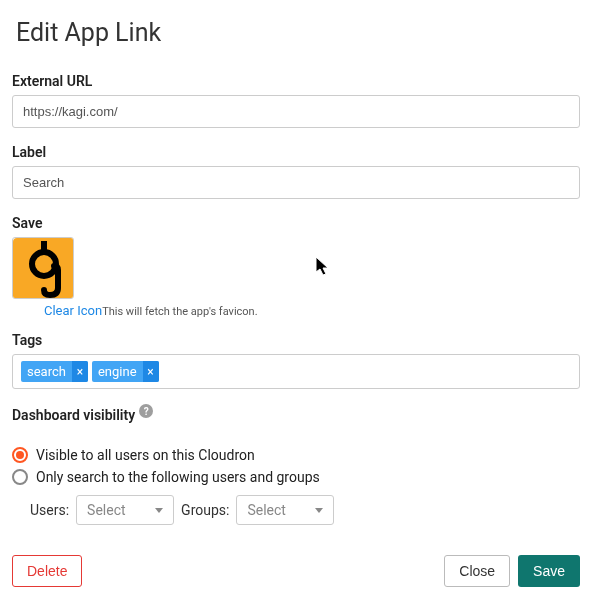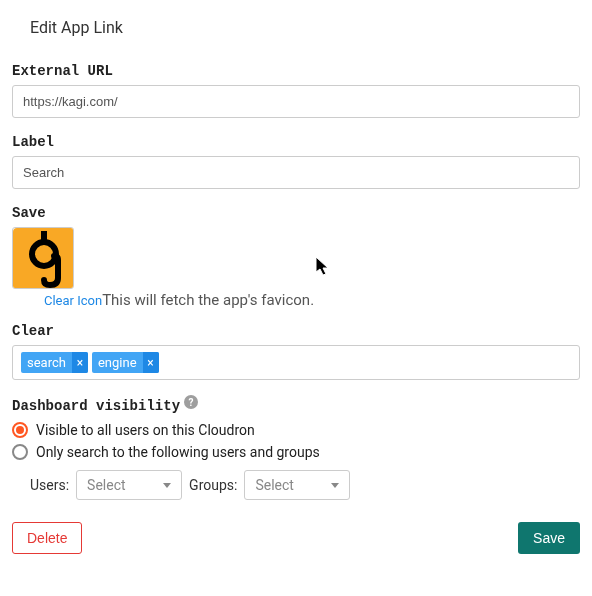--- a/index.html
+++ b/index.html
@@ -6,31 +6,30 @@
   body {
     margin: 0;
     padding: 12px;
     font-family: -apple-system, BlinkMacSystemFont, "Segoe UI", Roboto, Helvetica, Arial, sans-serif;
     font-size: 14px;
     color: #212121;
     width: 592px;
     background: #fff;
   }
   h2.title {
-    font-size: 16px;
+    font-size: 25px;
     font-weight: 400;
-    margin: 6px 0 26px 18px;
+    margin: 6px 0 26px 4px;
     color: #333;
   }
   .field-label {
     font-weight: 600;
     font-size: 14px;
     margin-bottom: 6px;
     color: #222;
-    font-family: Liberation Mono, monospace;
   }
   .text-input {
     width: 100%;
     border: 1px solid #ccc;
     border-radius: 3px;
     padding: 8px 10px;
     font-size: 13px;
     color: #555;
     outline: none;
     margin-bottom: 16px;
@@ -48,21 +47,21 @@
   .icon-row .clear-link {
     color: #1e88e5;
     font-size: 13px;
     cursor: pointer;
     display: inline-block;
     margin-top: 4px;
     margin-left: 32px;
   }
   .icon-row .favicon-msg {
     color: #555;
-    font-size: 15px;
+    font-size: 11px;
   }
   .tags-box {
     border: 1px solid #ccc;
     border-radius: 3px;
     padding: 6px 8px;
     display: flex;
     align-items: center;
     flex-wrap: wrap;
     gap: 4px;
     margin-bottom: 18px;
@@ -90,21 +89,21 @@
   }
   .tags-placeholder {
     color: #9e9e9e;
     font-size: 14px;
     padding-left: 6px;
   }
   .visibility-header {
     display: flex;
     align-items: center;
     gap: 4px;
-    margin-bottom: 8px;
+    margin-bottom: 24px;
   }
   .help-icon {
     width: 14px;
     height: 14px;
     border-radius: 50%;
     background: #9e9e9e;
     color: #fff;
     font-size: 10px;
     font-weight: bold;
     display: inline-flex;
@@ -143,21 +142,21 @@
     margin: 10px 0 22px 18px;
   }
   .ug-label {
     font-size: 14px;
     color: #333;
   }
   .select-box {
     border: 1px solid #ccc;
     border-radius: 3px;
     padding: 6px 10px;
-    width: 106px;
+    width: 98px;
     display: flex;
     align-items: center;
     justify-content: space-between;
     color: #888;
     font-size: 14px;
     cursor: pointer;
   }
   .caret-down {
     width: 0; height: 0;
     border-left: 4px solid transparent;
@@ -168,20 +167,21 @@
     display: flex;
     justify-content: space-between;
     align-items: center;
   }
   .btn {
     border-radius: 3px;
     padding: 7px 14px;
     font-size: 14px;
     cursor: pointer;
     border: 1px solid transparent;
+    margin-top: 8px;
   }
   .btn-delete {
     border: 1px solid #e53935;
     color: #e53935;
     background: #fff;
   }
   .btn-close {
     border: 1px solid #bbb;
     color: #333;
     background: #fff;
@@ -224,21 +224,21 @@
         <path d="M 10 -4 Q 14 -4 14 0 L 14 18 Q 14 25 6 25 Q 0 25 0 20" fill="none" stroke="#000" stroke-width="6" stroke-linecap="round"></path>
         <rect x="-3" y="-29" width="6" height="11" fill="#000"></rect>
       </g>
     </svg>
   </div>
   <div>
     <span class="clear-link">Clear Icon</span><span class="favicon-msg">This will fetch the app's favicon.</span>
   </div>
 </div>
 
-<div class="field-label">Clear</div>
+<div class="field-label">Tags</div>
 <div class="tags-box">
   <span class="tag">
     <span class="tag-label">search</span>
     <span class="tag-remove">×</span>
   </span>
   <span class="tag">
     <span class="tag-label">engine</span>
     <span class="tag-remove">×</span>
   </span>
 </div>
@@ -268,20 +268,21 @@
   <span class="ug-label">Groups:</span>
   <div class="select-box">
     <span>Select</span>
     <span class="caret-down"></span>
   </div>
 </div>
 
 <div class="footer">
   <button class="btn btn-delete">Delete</button>
   <div class="footer-right">
+    <button class="btn btn-close">Close</button>
     <button class="btn btn-save">Save</button>
   </div>
 </div>
 
 <svg class="cursor" width="16" height="20">
   <path d="M0 0 L0 15 L4 12 L7 18 L10 17 L7 11 L12 11 Z" fill="#000" stroke="#fff" stroke-width="1"></path>
 </svg>
 
 
 

